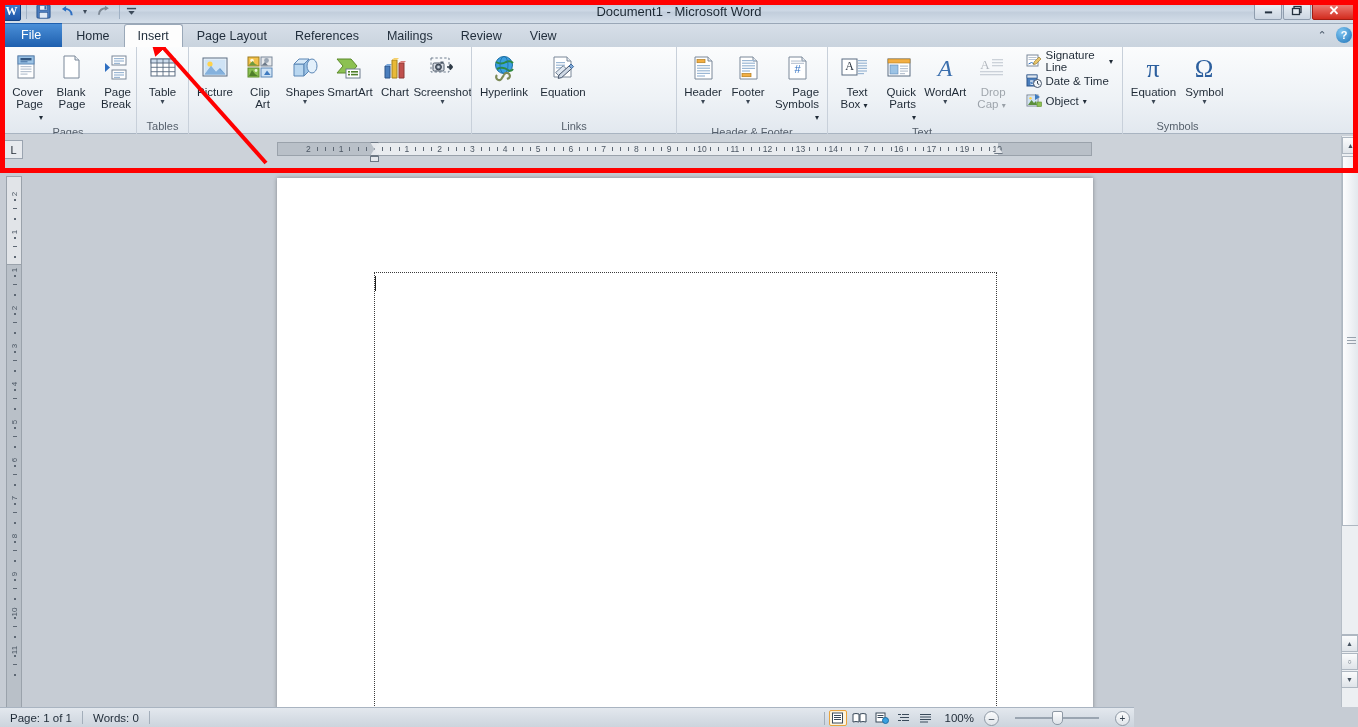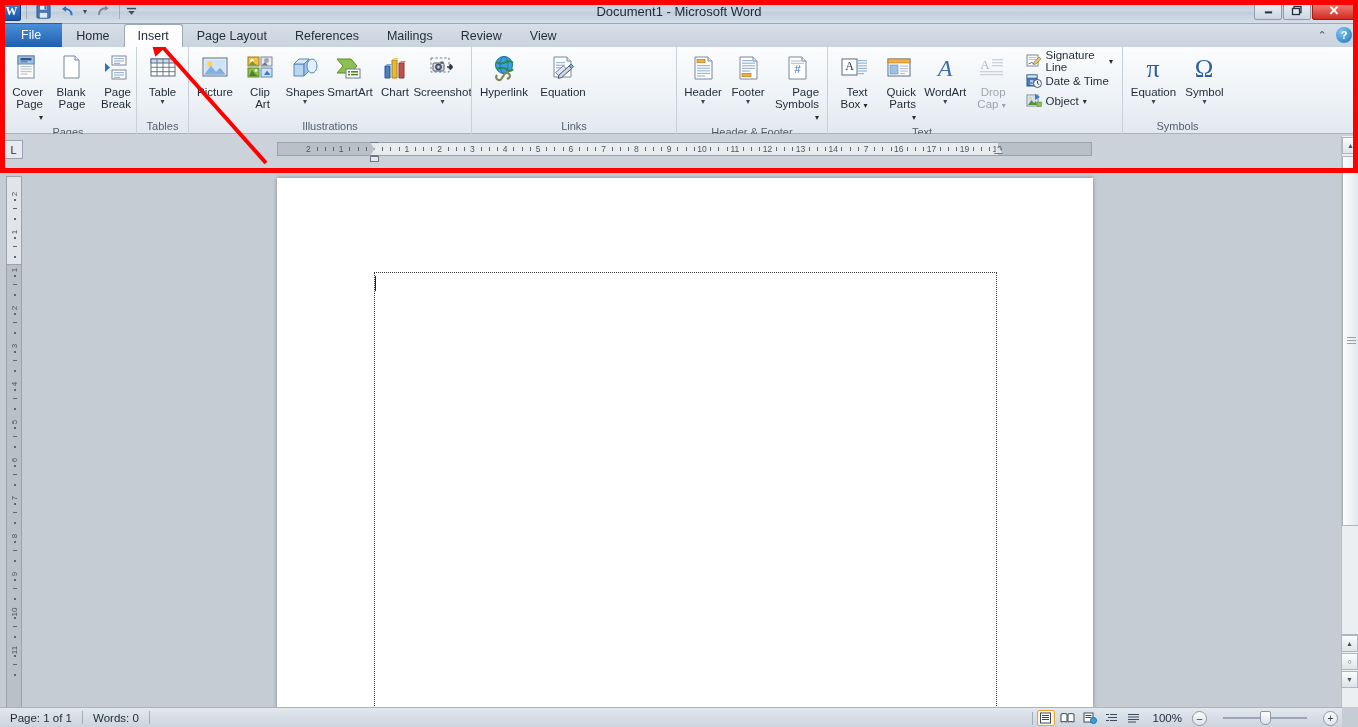--- a/index.html
+++ b/index.html
@@ -114,21 +114,21 @@
     background:linear-gradient(to right,#fdfdfe,#e3e8ed); border:1px solid #aeb7c1; }
   #vthumb .grip{ position:absolute; left:4px; top:50%; margin-top:-4px; width:9px; height:8px;
     background:repeating-linear-gradient(to bottom,#98a2ad 0 1px,transparent 1px 3px); }
   #spcluster{ position:absolute; right:0; bottom:18px; width:17px; }
   #spcluster .sb-btn{ margin-bottom:1px; }
   #splitter{ position:absolute; right:0; top:136px; width:17px; height:12px;
     background:linear-gradient(to bottom,#f5f7f9,#dde3e9); border:1px solid #aeb7c1;
     display:flex; align-items:center; justify-content:center; font-size:8px; color:#46525f; }
 
   
-  #status{ position:absolute; left:0; bottom:0; width:1342px; height:20px;
+  #status{ position:absolute; left:0; bottom:0; width:1134px; height:20px;
     background:linear-gradient(to bottom,#e3e8ee,#ccd4dd); border-top:1px solid #a9b4c1;
     display:flex; align-items:center; font-size:11.5px; color:#1e2a36; }
   .st-item{ padding:0 10px; height:18px; line-height:18px; }
   .st-sep{ width:1px; height:13px; background:#a3aeba; }
   #status-right{ position:absolute; right:4px; top:0; height:20px; display:flex;
     align-items:center; gap:4px; }
   .viewbtn{ width:18px; height:16px; display:flex; align-items:center; justify-content:center;
     font-size:11px; color:#32414f; }
   .viewbtn.active{ border:1px solid #e8a33d; background:#fdf3dc; border-radius:2px; }
   #zoomslider{ position:relative; width:108px; height:16px; display:flex; align-items:center; }
@@ -374,21 +374,20 @@
             <circle cx="10.5" cy="12" r="2.9" fill="#5f6c7c" stroke="#333c48"></circle>
             <circle cx="10.5" cy="12" r="1.3" fill="#cfd7e0"></circle>
             <rect x="12.5" y="6.5" width="3" height="2" fill="#4d5968"></rect>
             <path d="M19 12 h5 M22 9.5 v5 M24.5 12 l-2.6 -2.6 M24.5 12 l-2.6 2.6" stroke="#2f3b47" stroke-width="1.6" fill="none"></path>
           </svg>
         </div>
         <div class="lbl"><span>Screenshot</span></div>
         <div class="caret-row">▾</div>
       </div>
     </div>
-    <div class="group-label">Illustrations</div>
   </div>
 
   <div class="group" style="width:205px;">
     <div class="group-items">
       <div class="big-btn" style="width:56px;">
         <div class="ico">
           <svg width="30" height="28" viewBox="0 0 30 28">
             <circle cx="15" cy="11" r="8.5" fill="#3aa0e0" stroke="#1d6fa5"></circle>
             <path d="M7 8 q5 3 10 0 q4 -2 7 1" stroke="#2f8a3f" stroke-width="2" fill="none"></path>
             <path d="M8 15 q6 -3 11 1 q3 2 5 -1" stroke="#2f8a3f" stroke-width="2" fill="none"></path>

